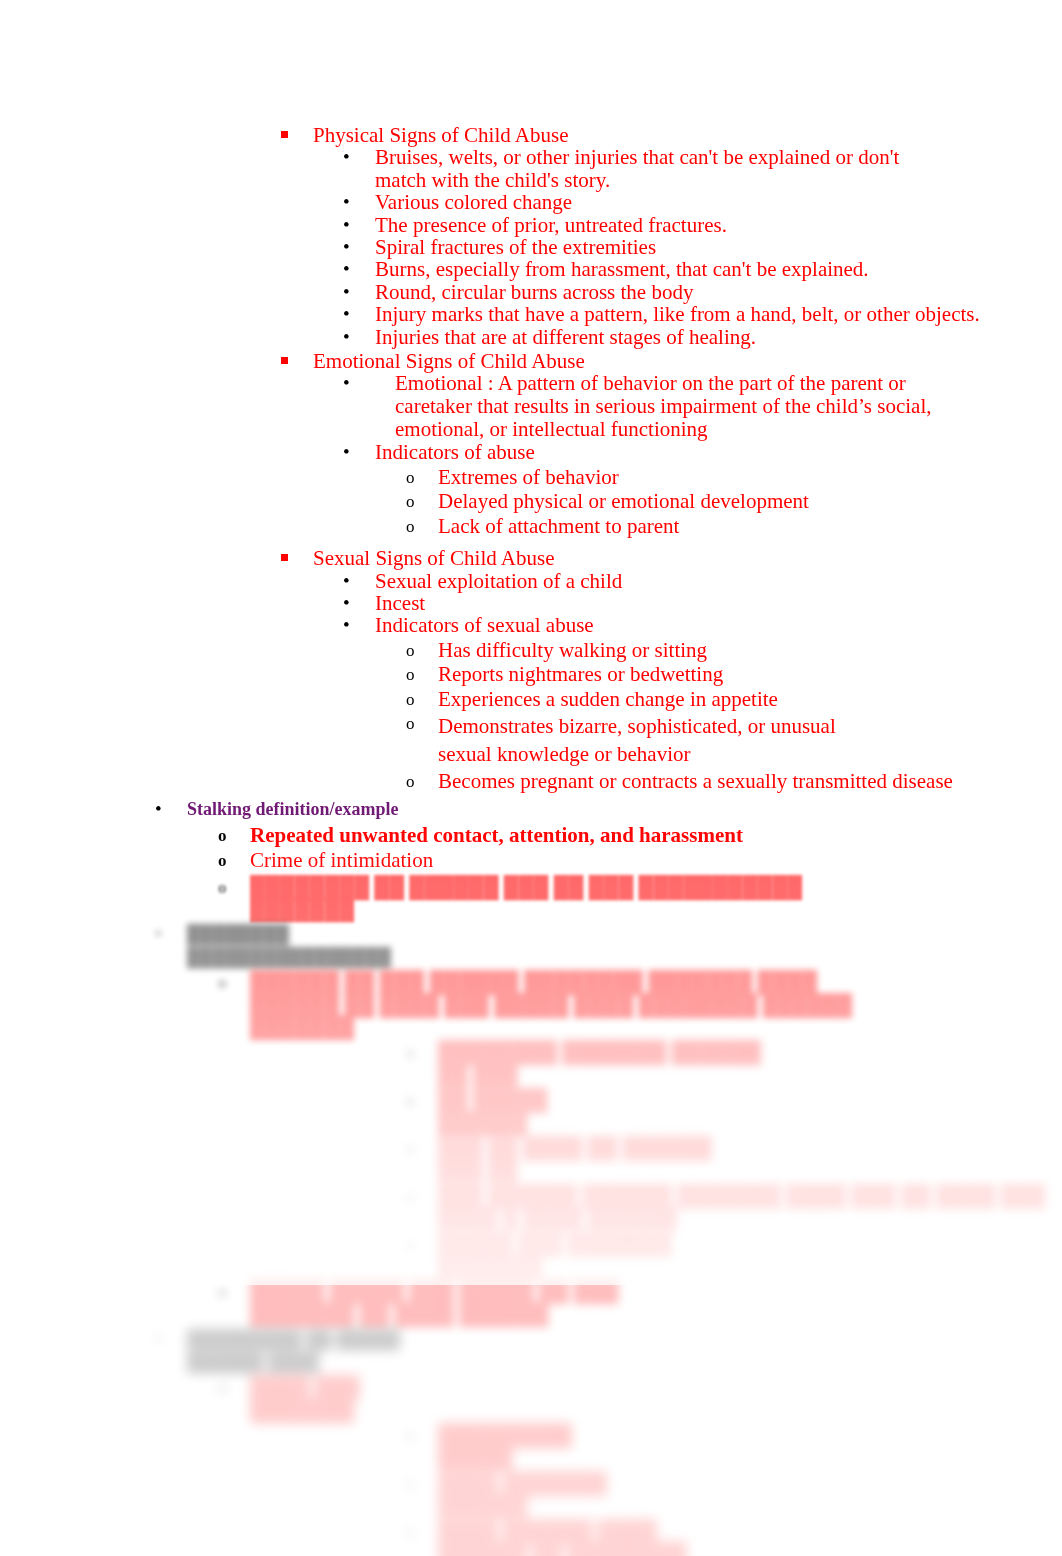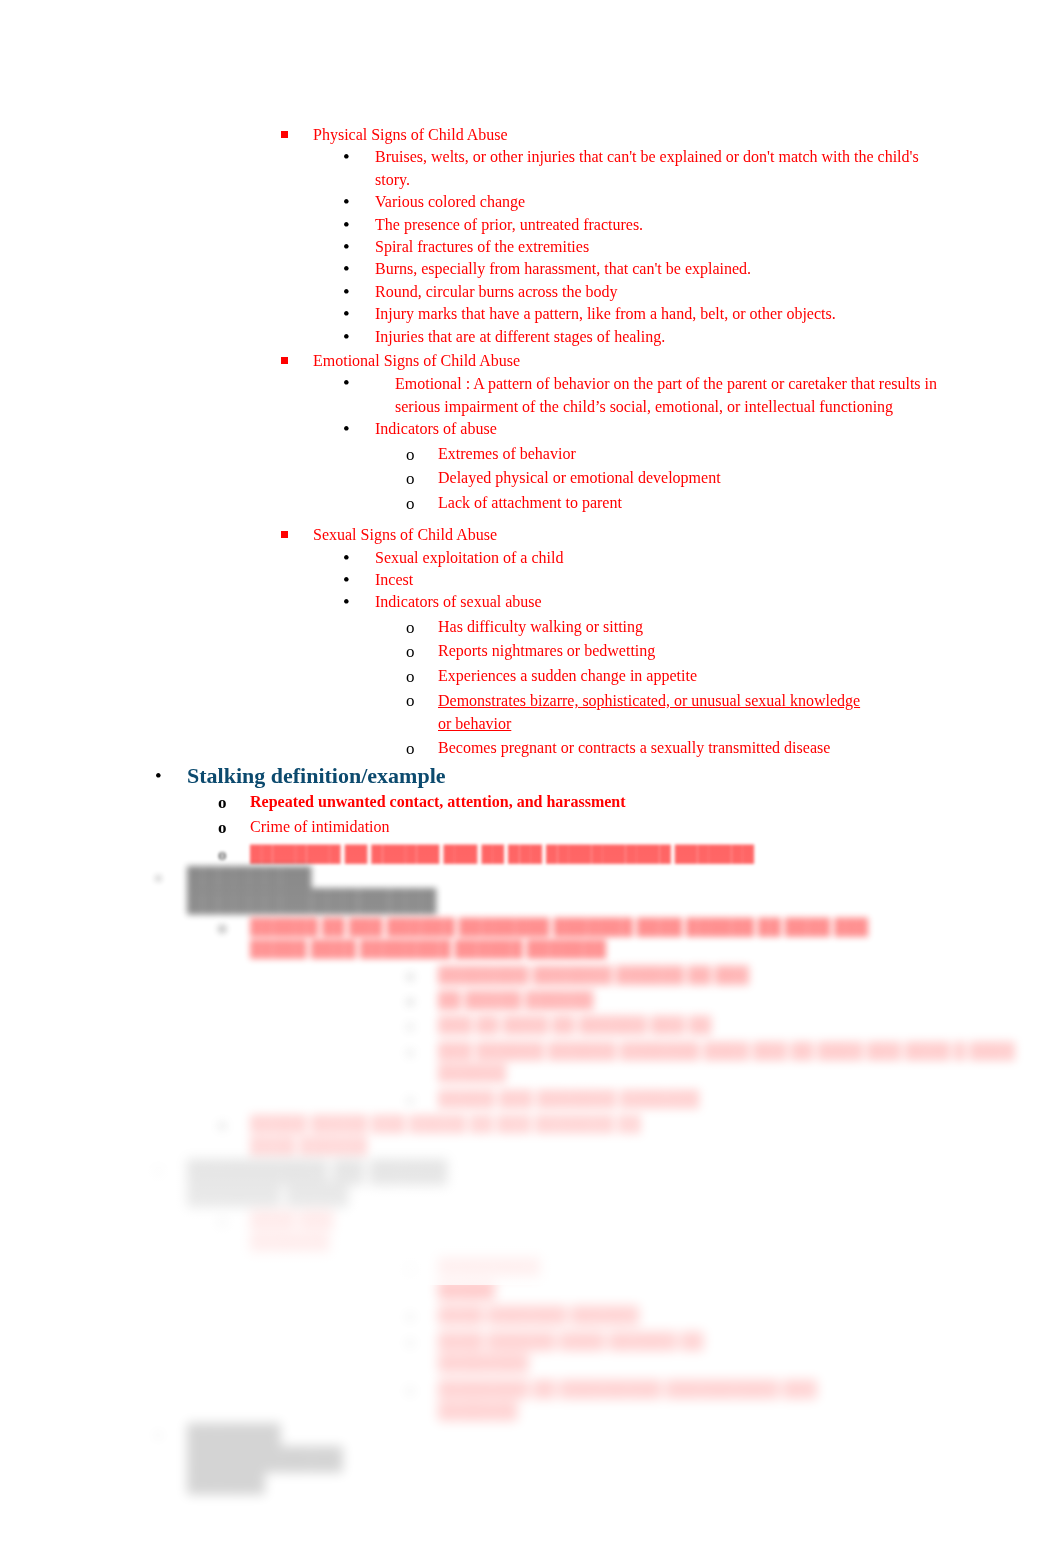--- a/index.html
+++ b/index.html
@@ -33,29 +33,29 @@
     position: absolute;
     top: 0;
     display: block;
     text-align: left;
     color: #000000;
     font-family: "Liberation Serif", "DejaVu Serif", serif;
   }
   .row .txt {
     display: block;
     color: #ff0000;
-    font-size: 16px;
+    font-size: 21px;
     line-height: 22.4px;
     font-family: "Liberation Serif", "DejaVu Serif", serif;
   }
 
   
   .lvl0 { padding-left: 187px; min-height: 22px; }
   .lvl0 .marker { left: 155px; font-size: 19px; line-height: 22.4px; }
-  .lvl0 .txt { color: #0c4a6e; font-weight: bold; font-size: 22px; }
+  .lvl0 .txt { color: #701a75; font-weight: bold; font-size: 18px; }
 
   
   .lvl1 { padding-left: 313px; min-height: 22px; }
   .lvl1 .marker {
     left: 281px;
     top: 7px;
     width: 7px;
     height: 7px;
     background: #ff0000;
   }
@@ -194,21 +194,21 @@
     <div class="row lvl3" style="margin-top:2px;">
       <span class="marker">o</span>
       <span class="txt">Reports nightmares or bedwetting</span>
     </div>
     <div class="row lvl3" style="margin-top:2px;">
       <span class="marker">o</span>
       <span class="txt">Experiences a sudden change in appetite</span>
     </div>
     <div class="row lvl3 w-demo" style="margin-top:2px;">
       <span class="marker">o</span>
-      <span class="txt" style="line-height:23px;text-decoration:underline;">Demonstrates bizarre, sophisticated, or unusual sexual knowledge or behavior</span>
+      <span class="txt" style="line-height:28px;">Demonstrates bizarre, sophisticated, or unusual sexual knowledge or behavior</span>
     </div>
     <div class="row lvl3" style="margin-top:2px;">
       <span class="marker">o</span>
       <span class="txt">Becomes pregnant or contracts a sexually transmitted disease</span>
     </div>
 
     <div class="row lvl0" style="margin-top:6px;">
       <span class="marker">•</span>
       <span class="txt">Stalking definition/example</span>
     </div>

